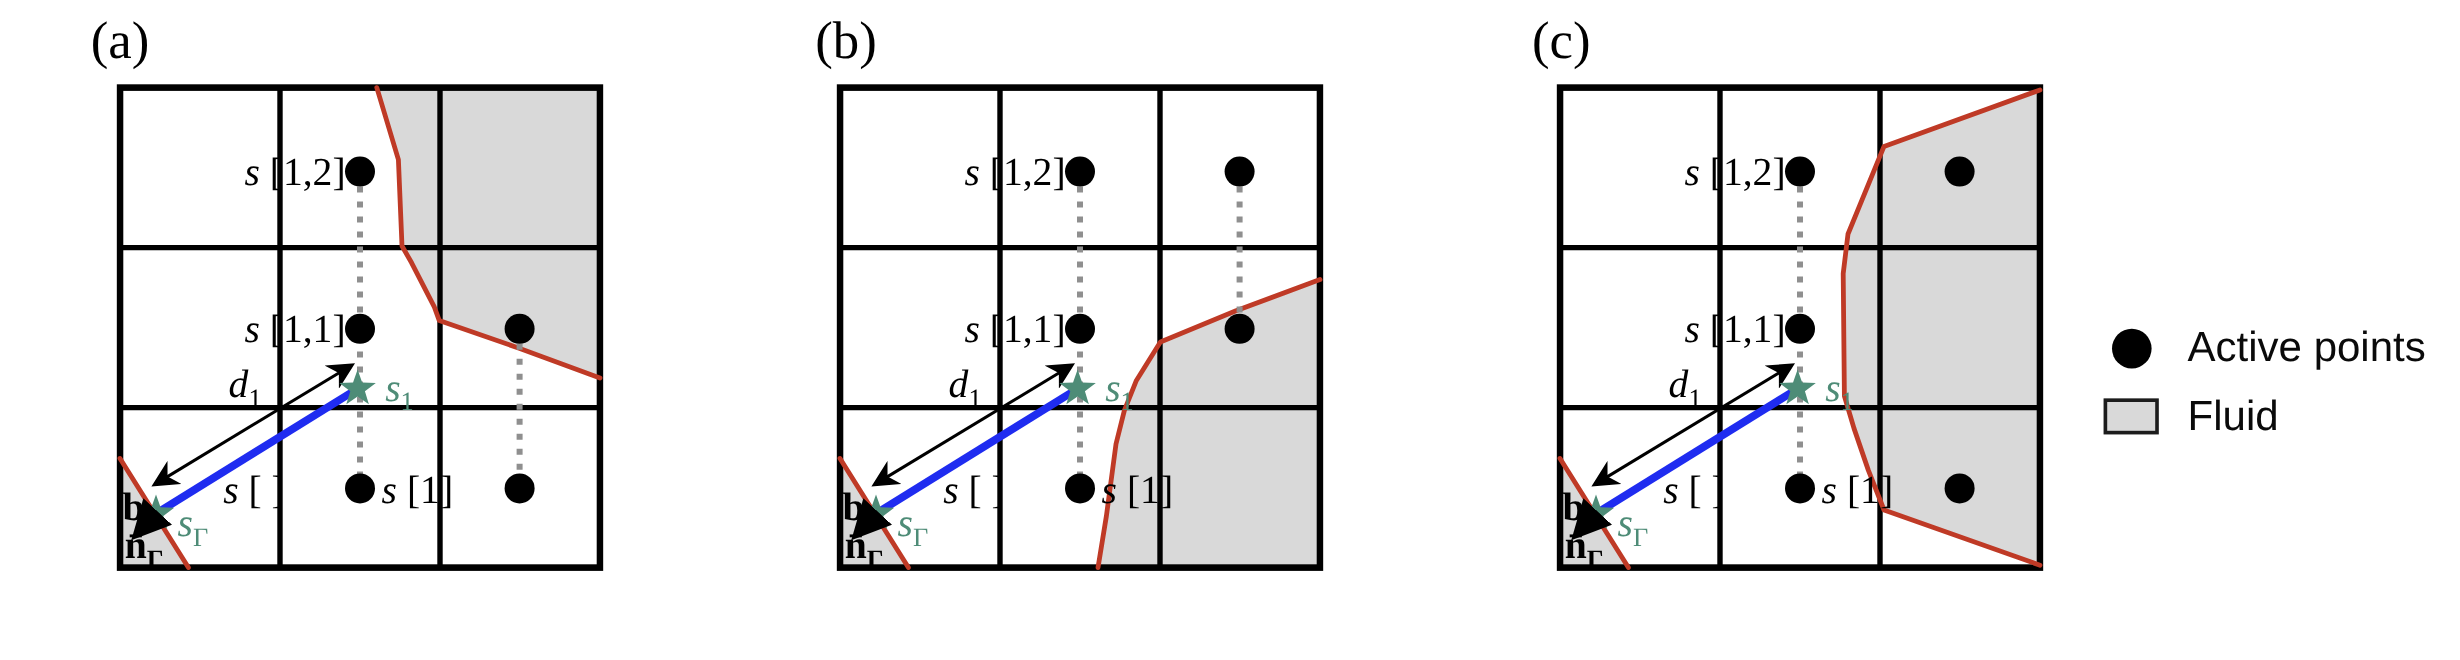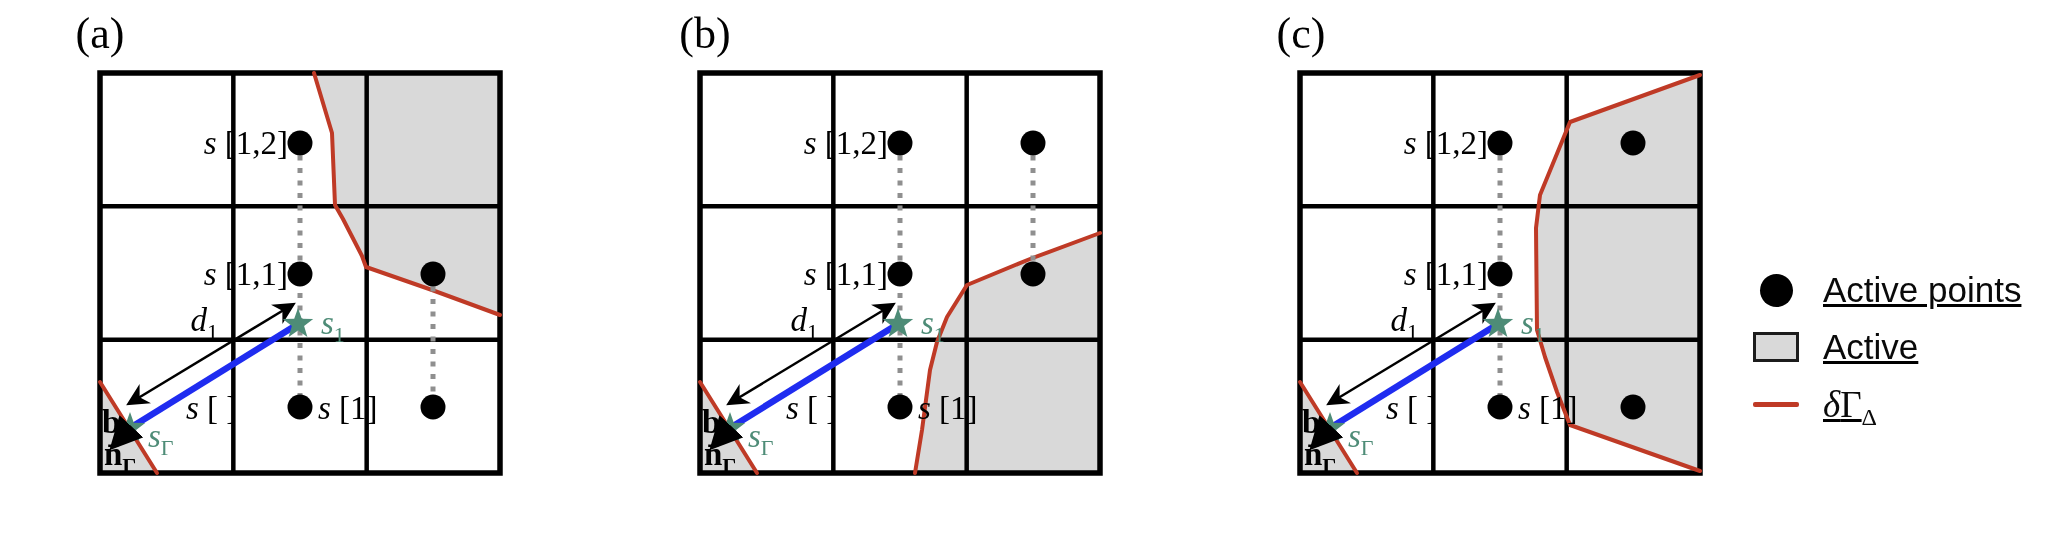--- a/index.html
+++ b/index.html
@@ -2,21 +2,21 @@
 <html><head>
 <meta charset="utf-8">
 <style>
   html,body{margin:0;padding:0;background:#fff;}
   .canvas{position:relative;width:2050px;height:550px;background:#fff;overflow:hidden;
           font-family:"Liberation Serif","DejaVu Serif",serif;}
   .panel-label{position:absolute;top:8px;width:64px;text-align:center;
                font:400 44px "Liberation Serif","DejaVu Serif",serif;color:#000;}
   svg.panel{position:absolute;top:70px;}
   svg.panel text{font-family:"Liberation Serif","DejaVu Serif",serif;}
-  .legend{position:absolute;left:1752px;top:266px;text-decoration:underline;}
+  .legend{position:absolute;left:1752px;top:266px;}
   .legend-row{display:flex;align-items:center;height:48px;margin-bottom:9px;}
   .swatch{width:48px;display:flex;justify-content:center;align-items:center;margin-right:23px;flex:0 0 48px;}
   .dot-icon{width:33px;height:33px;border-radius:50%;background:#000;}
   .rect-icon{width:46px;height:30px;border:3px solid #000;box-sizing:border-box;background:#fff;}
   .rect-icon.solid{background:#d9d9d9;border-color:#1c1c1c;}
   .redline-icon{width:46px;height:5px;background:#bf3a26;border-radius:2px;}
   .legend-label{font:400 35px "Liberation Sans","DejaVu Sans",sans-serif;color:#0a0a0a;white-space:nowrap;}
   .legend-label.serif-math{font:400 37px "Liberation Serif","DejaVu Serif",serif;}
   .legend-label .it{font-style:italic;}
   .legend-label sub{font-size:24px;line-height:0;}
@@ -163,22 +163,16 @@
     <div class="legend-row">
       <span class="swatch">
         <span class="dot-icon"></span>
       </span>
       <span class="legend-label">Active points</span>
     </div>
     <div class="legend-row">
       <span class="swatch">
         <span class="rect-icon solid"></span>
       </span>
-      <span class="legend-label">Active</span>
-    </div>
-    <div class="legend-row">
-      <span class="swatch">
-        <span class="redline-icon"></span>
-      </span>
-      <span class="legend-label serif-math"><span class="it">δ</span><span>Γ</span><sub>Δ</sub></span>
+      <span class="legend-label">Fluid</span>
     </div>
   </div>
 </div>
 
 </body></html>

